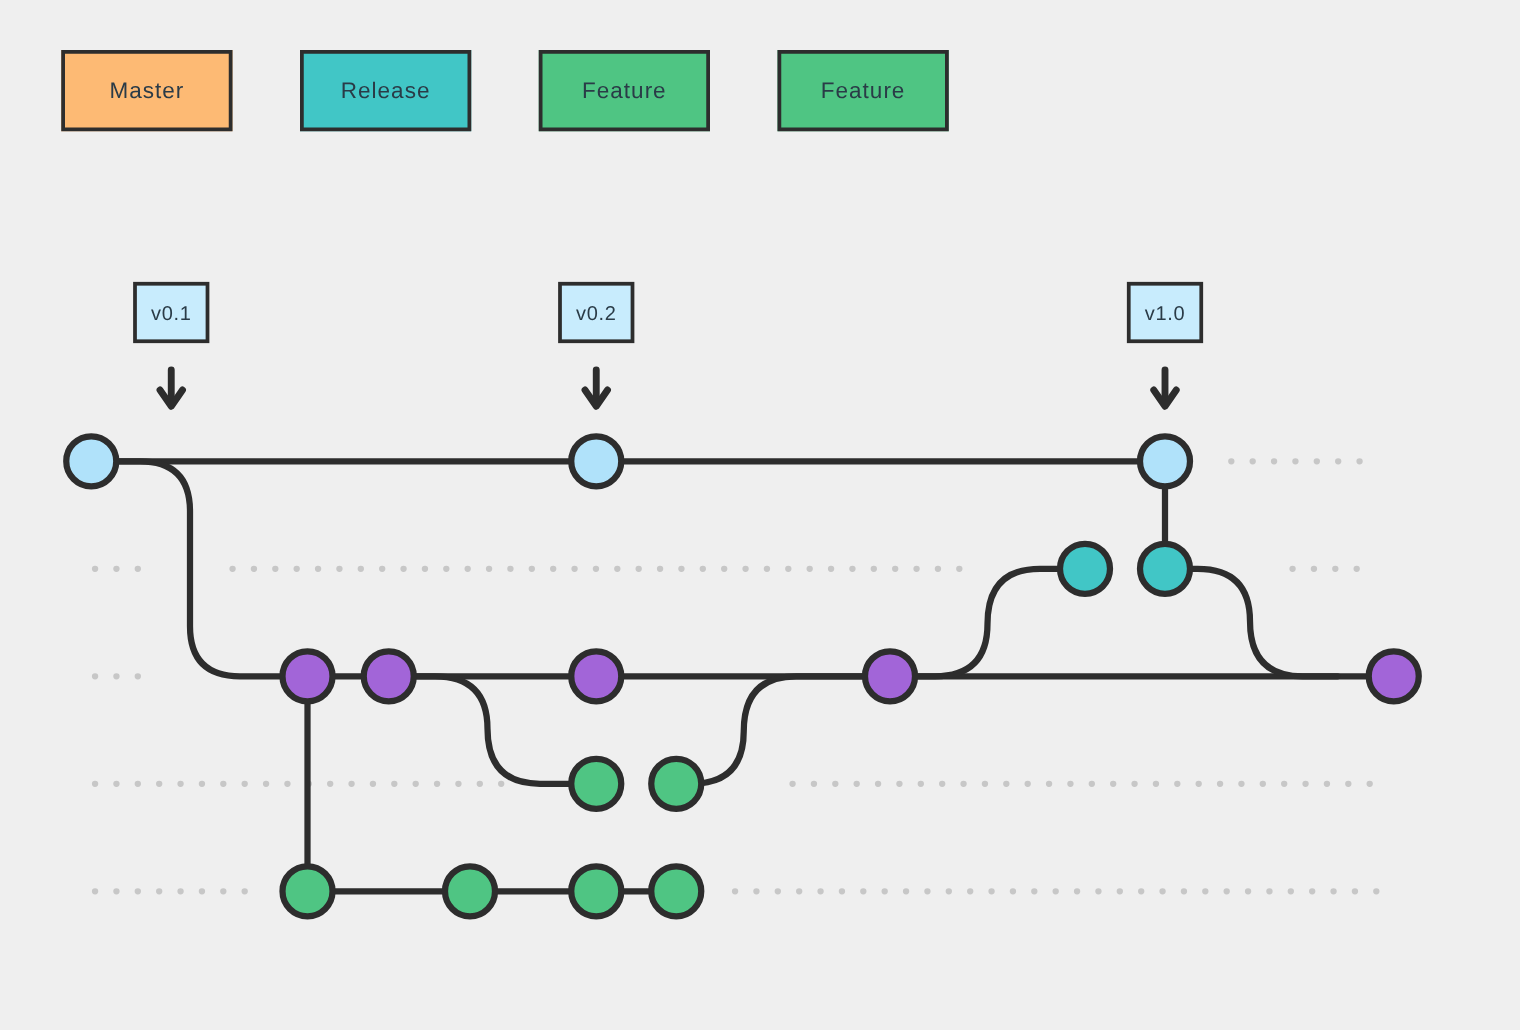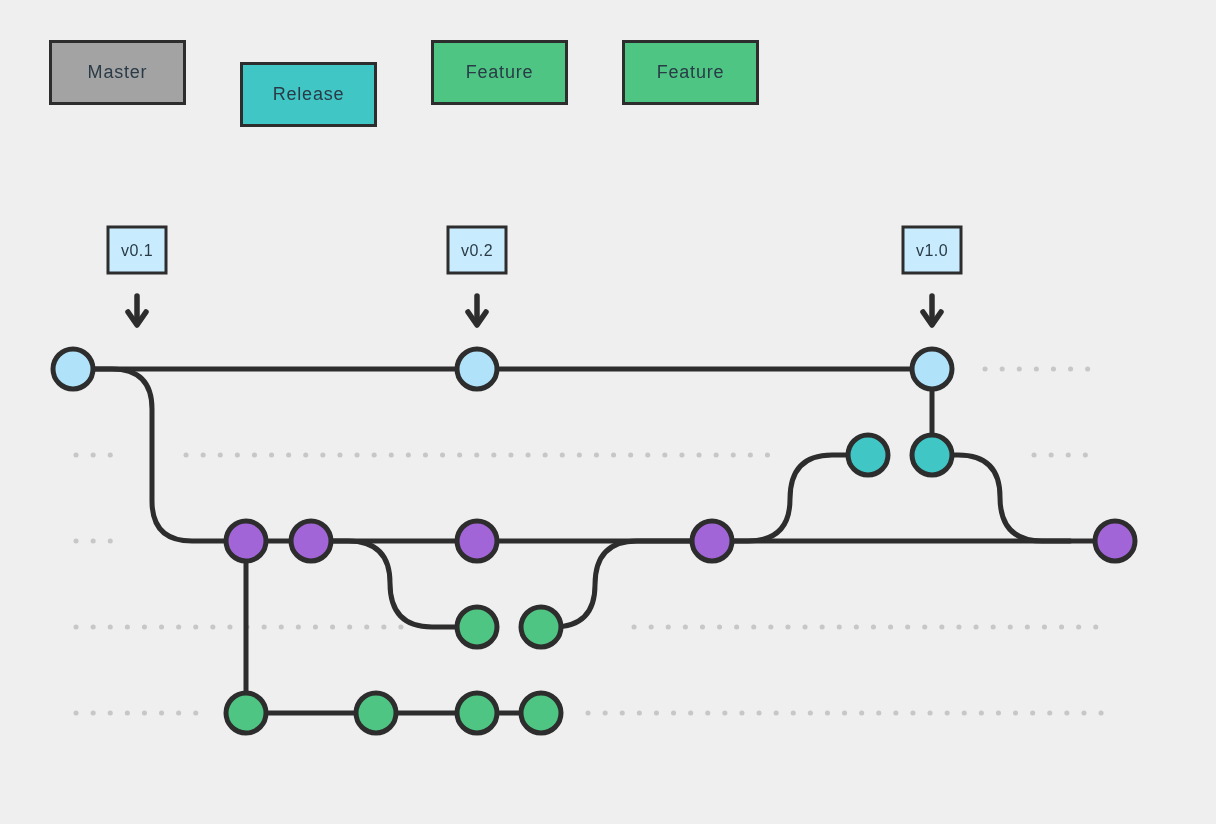--- a/index.html
+++ b/index.html
@@ -18,24 +18,24 @@
     font-size: 18px; letter-spacing: 0.8px; color: #2a3b47;
   }
   svg.graph { position: absolute; left: 0; top: 0; }
   svg text { font-family: "Liberation Sans", sans-serif; }
 </style>
 </head>
 <body>
 
 <div class="page">
   <div class="legend">
-      <div class="legend-box" style="background: #a3a3a3;">
+      <div class="legend-box" style="background: #fdba74;">
         <span>Master</span>
       </div>
-      <div class="legend-box" style="background: rgb(65, 198, 198); margin-top: 22px;">
+      <div class="legend-box" style="background: rgb(65, 198, 198);">
         <span>Release</span>
       </div>
       <div class="legend-box" style="background: rgb(79, 197, 131);">
         <span>Feature</span>
       </div>
       <div class="legend-box" style="background: rgb(79, 197, 131);">
         <span>Feature</span>
       </div>
     </div>
   <svg class="graph" width="1216" height="824" viewBox="0 0 1216 824">

